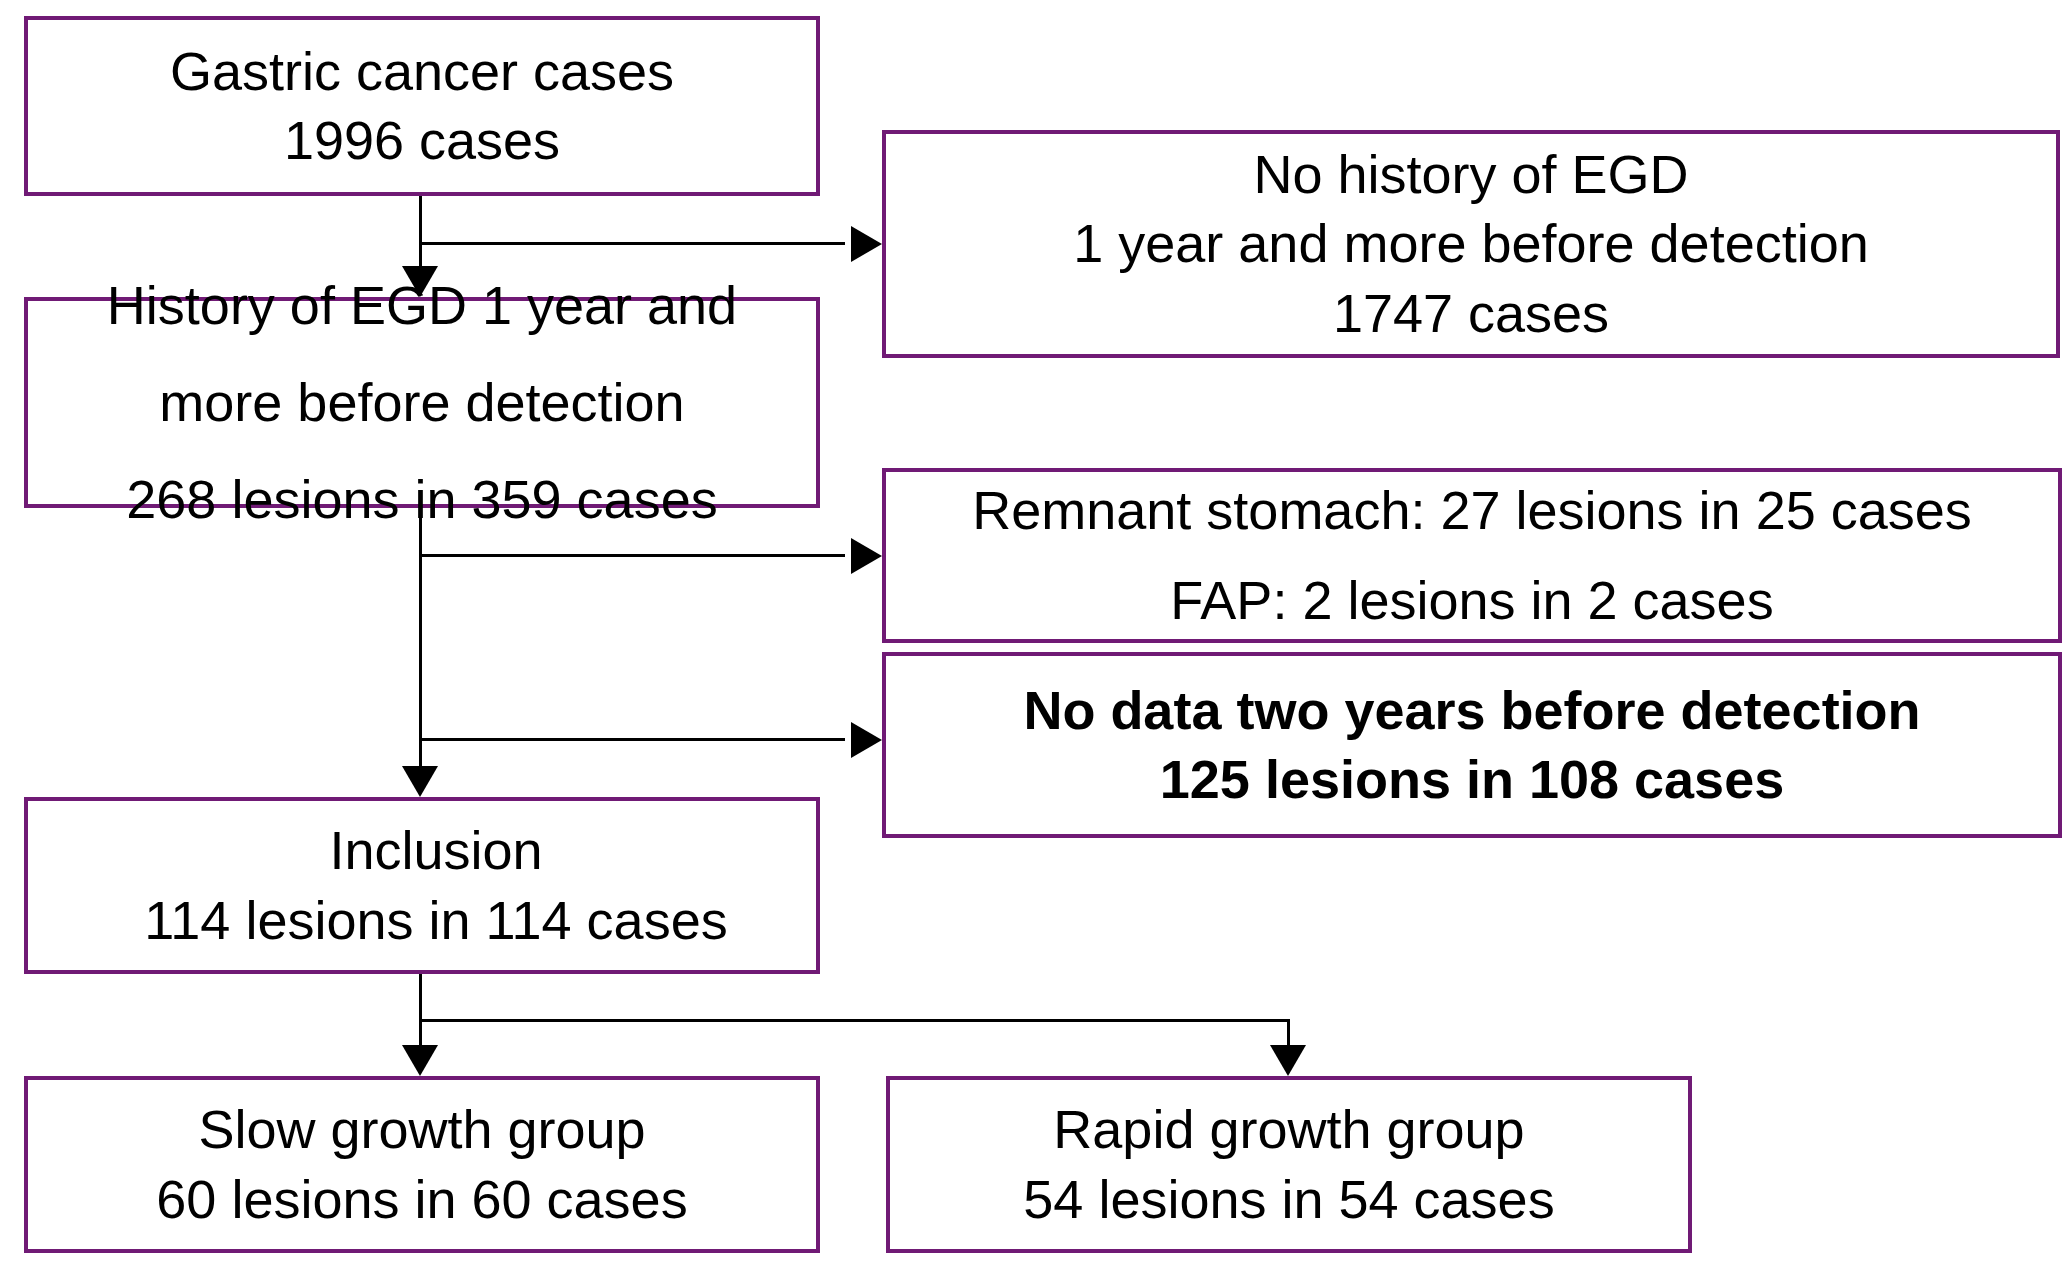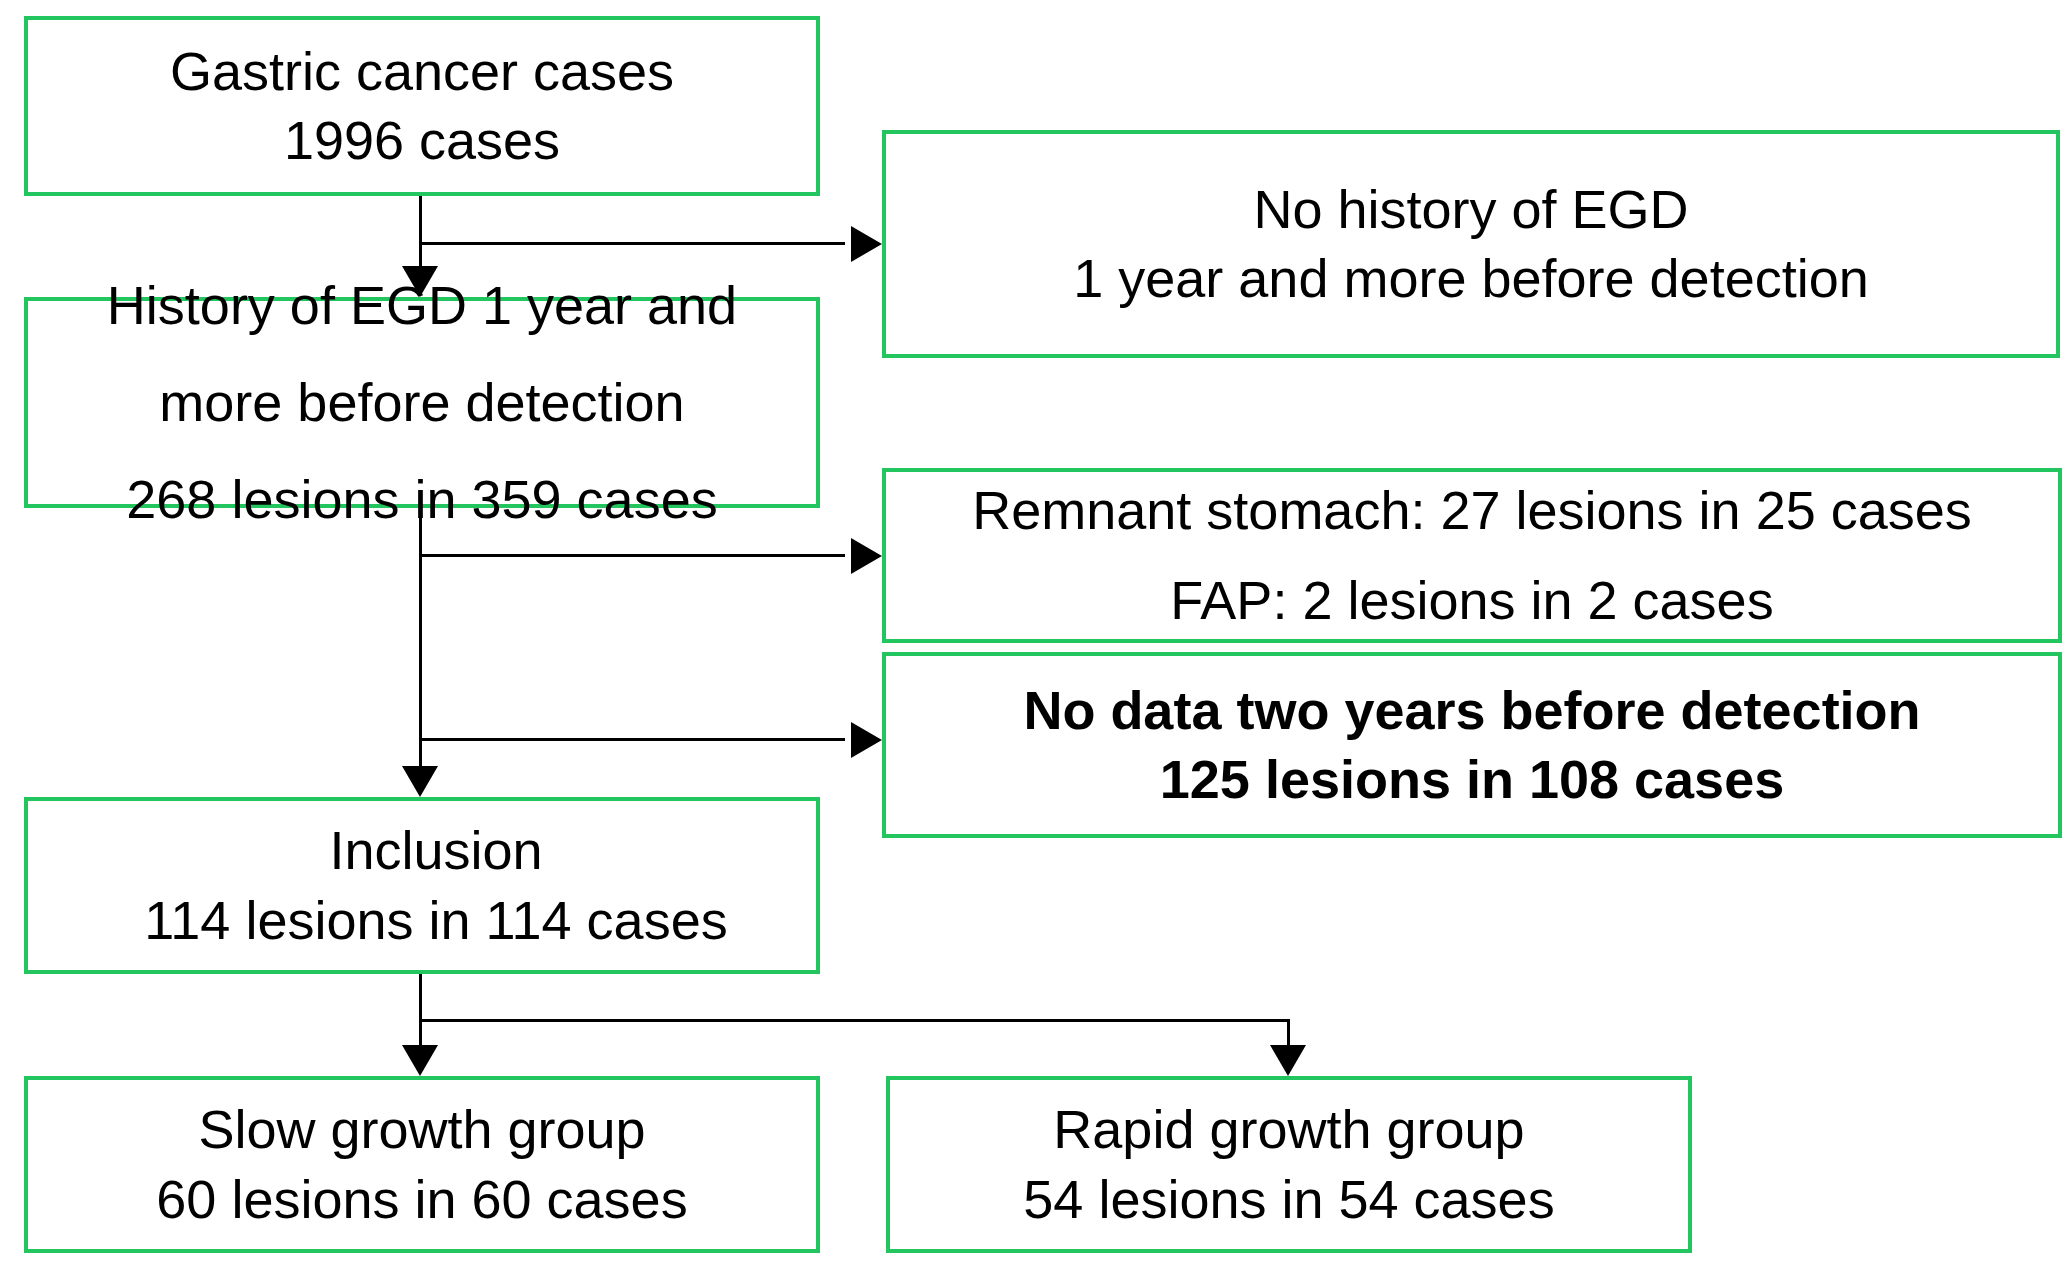--- a/index.html
+++ b/index.html
@@ -12,21 +12,21 @@
     width: 2069px;
     height: 1271px;
     background: #ffffff;
     font-family: "Liberation Sans", sans-serif;
     color: #000000;
     overflow: hidden;
   }
   .box {
     position: absolute;
     box-sizing: border-box;
-    border: 4px solid #22c55e;
+    border: 4px solid #701a75;
     background: #ffffff;
     display: flex;
     flex-direction: column;
     justify-content: center;
     align-items: center;
     text-align: center;
     font-size: 54px;
     line-height: 1.28;
   }
   .box .bline {
@@ -87,20 +87,21 @@
 <div class="canvas">
 
   <div class="box box1">
     <div class="bline">Gastric cancer cases</div>
     <div class="bline">1996 cases</div>
   </div>
 
   <div class="box box2">
     <div class="bline">No history of EGD</div>
     <div class="bline">1 year and more before detection</div>
+    <div class="bline">1747 cases</div>
   </div>
 
   <div class="box box3">
     <div class="bline">History of EGD 1 year and</div>
     <div class="bline">more before detection</div>
     <div class="bline">268 lesions in 359 cases</div>
   </div>
 
   <div class="box box4">
     <div class="bline">Remnant stomach: 27 lesions in 25 cases</div>

